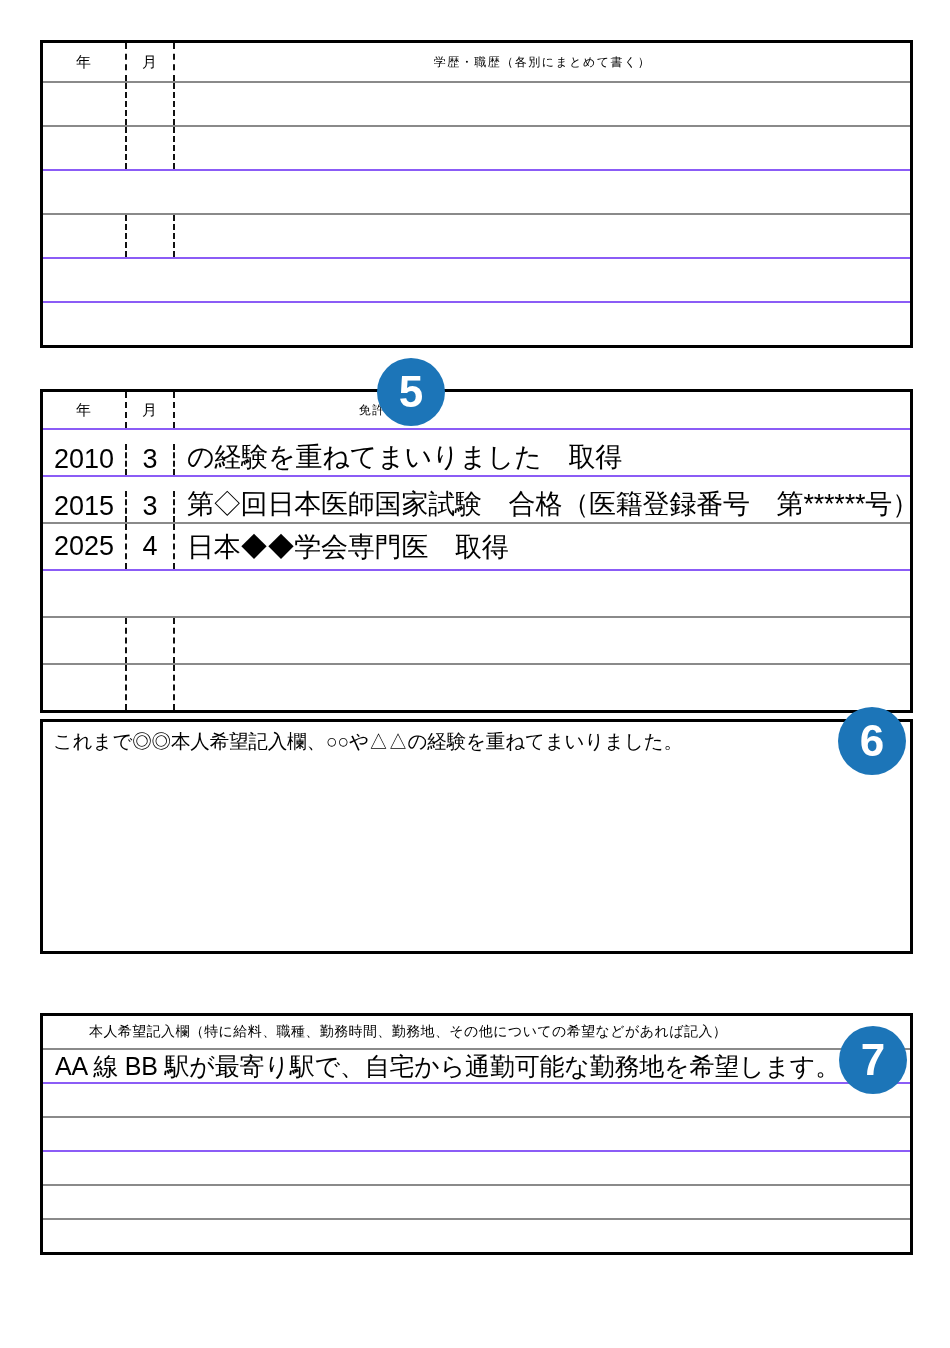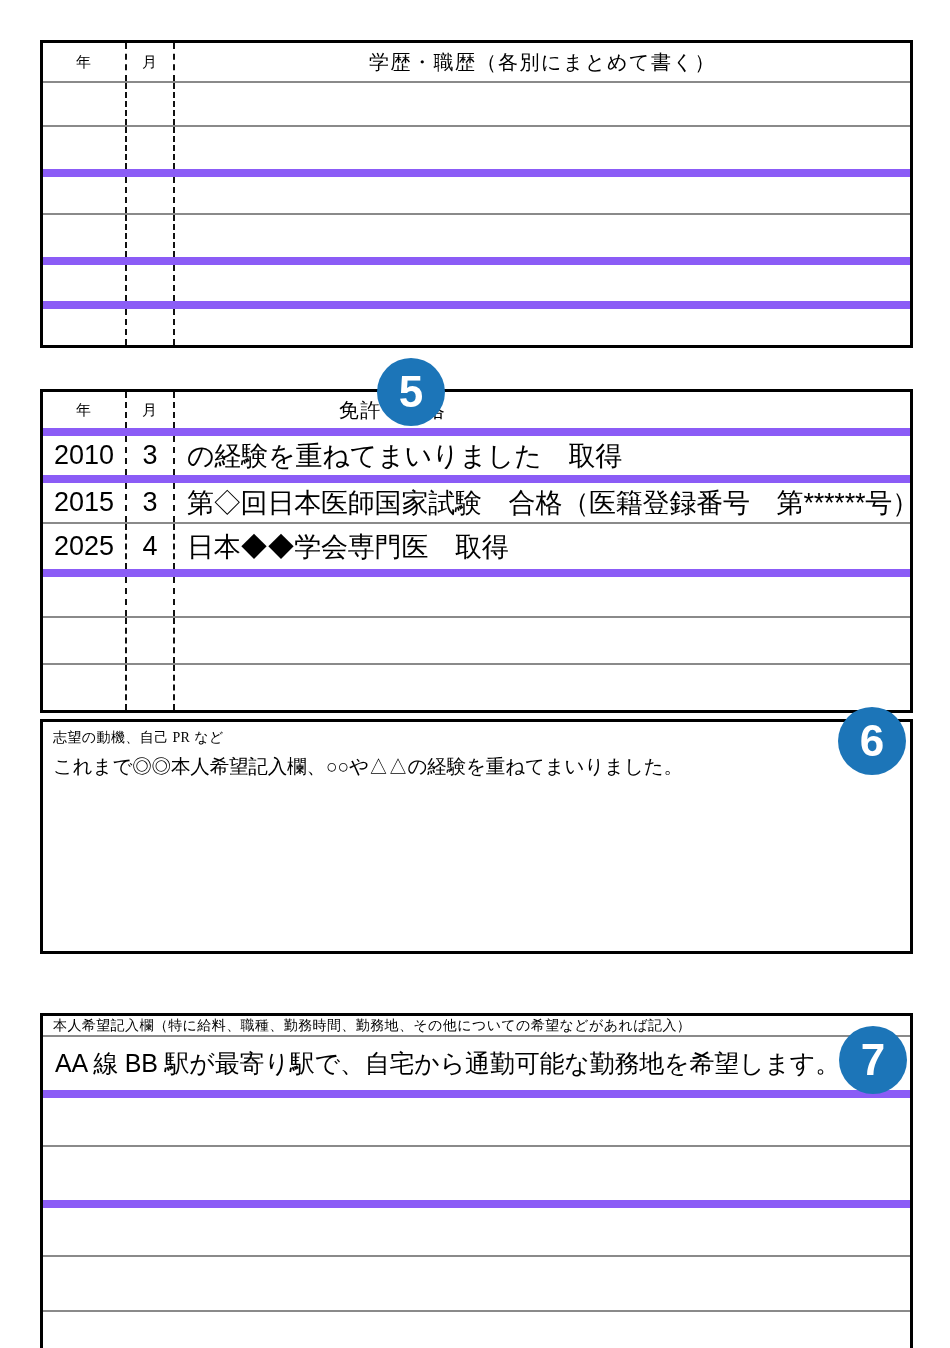--- a/index.html
+++ b/index.html
@@ -34,21 +34,21 @@
     background: #fff;
   }
 
   .row {
     display: flex;
     box-sizing: border-box;
     width: 100%;
     position: relative;
   }
   .row.sep-gray { border-top: 2px solid #8a8a8a; }
-  .row.sep-dark { border-top: 8px solid #8b5cf6; }
+  .row.sep-dark { border-top: 2px solid #8b5cf6; align-items: flex-end; }
 
   .cell-year,
   .cell-month {
     box-sizing: border-box;
     display: flex;
     align-items: center;
     justify-content: center;
     flex: 0 0 auto;
   }
   .cell-year  { width: 84px; border-right: 2px dashed #111; }
@@ -65,21 +65,21 @@
 
   
   .hdr .cell-year,
   .hdr .cell-month {
     font-size: 15px;
     letter-spacing: 1px;
   }
   .hdr .cell-body {
     justify-content: center;
     padding-left: 0;
-    font-size: 20px;
+    font-size: 12px;
     letter-spacing: 1.5px;
   }
 
   
   #edu-table { top: 40px; }
   #edu-table .hdr { height: 38px; }
   #edu-table .row.data { height: 44px; }
   #edu-table .row.data .cell-year,
   #edu-table .row.data .cell-month,
   #edu-table .row.data .cell-body { font-size: 24px; }
@@ -122,27 +122,28 @@
     letter-spacing: -0.15px;
     white-space: nowrap;
   }
   .motivation-body p { margin: 0; }
 
   
   #request-table {
     top: 1013px;
   }
   #request-table .req-hdr {
-    height: 19px;
-    display: flex;
-    align-items: center;
-    box-sizing: border-box;
+    height: 32px;
+    display: flex;
+    align-items: center;
+    box-sizing: border-box;
+    padding-left: 36px;
   }
   #request-table .req-hdr .small-label { padding-top: 0; }
-  #request-table .row.data { height: 55px; }
+  #request-table .row.data { height: 34px; }
   #request-table .row.data .cell-body {
     font-size: 25px;
     font-family: "Liberation Sans", sans-serif;
     letter-spacing: -0.2px;
   }
 
   
   .badge {
     position: absolute;
     border-radius: 50%;
@@ -248,21 +249,20 @@
       <div class="cell-body"></div>
     </div>
     <div class="row data sep-gray">
       <div class="cell-year"></div>
       <div class="cell-month"></div>
       <div class="cell-body"></div>
     </div>
   </div>
 
   <div id="motivation-box">
-    <div class="small-label">志望の動機、自己 PR など</div>
     <div class="motivation-body">
       <p>これまで◎◎本人希望記入欄、○○や△△の経験を重ねてまいりました。</p>
     </div>
   </div>
 
   <div class="sheet-table" id="request-table">
     <div class="req-hdr">
       <div class="small-label">本人希望記入欄（特に給料、職種、勤務時間、勤務地、その他についての希望などがあれば記入）</div>
     </div>
     <div class="row data sep-gray">

